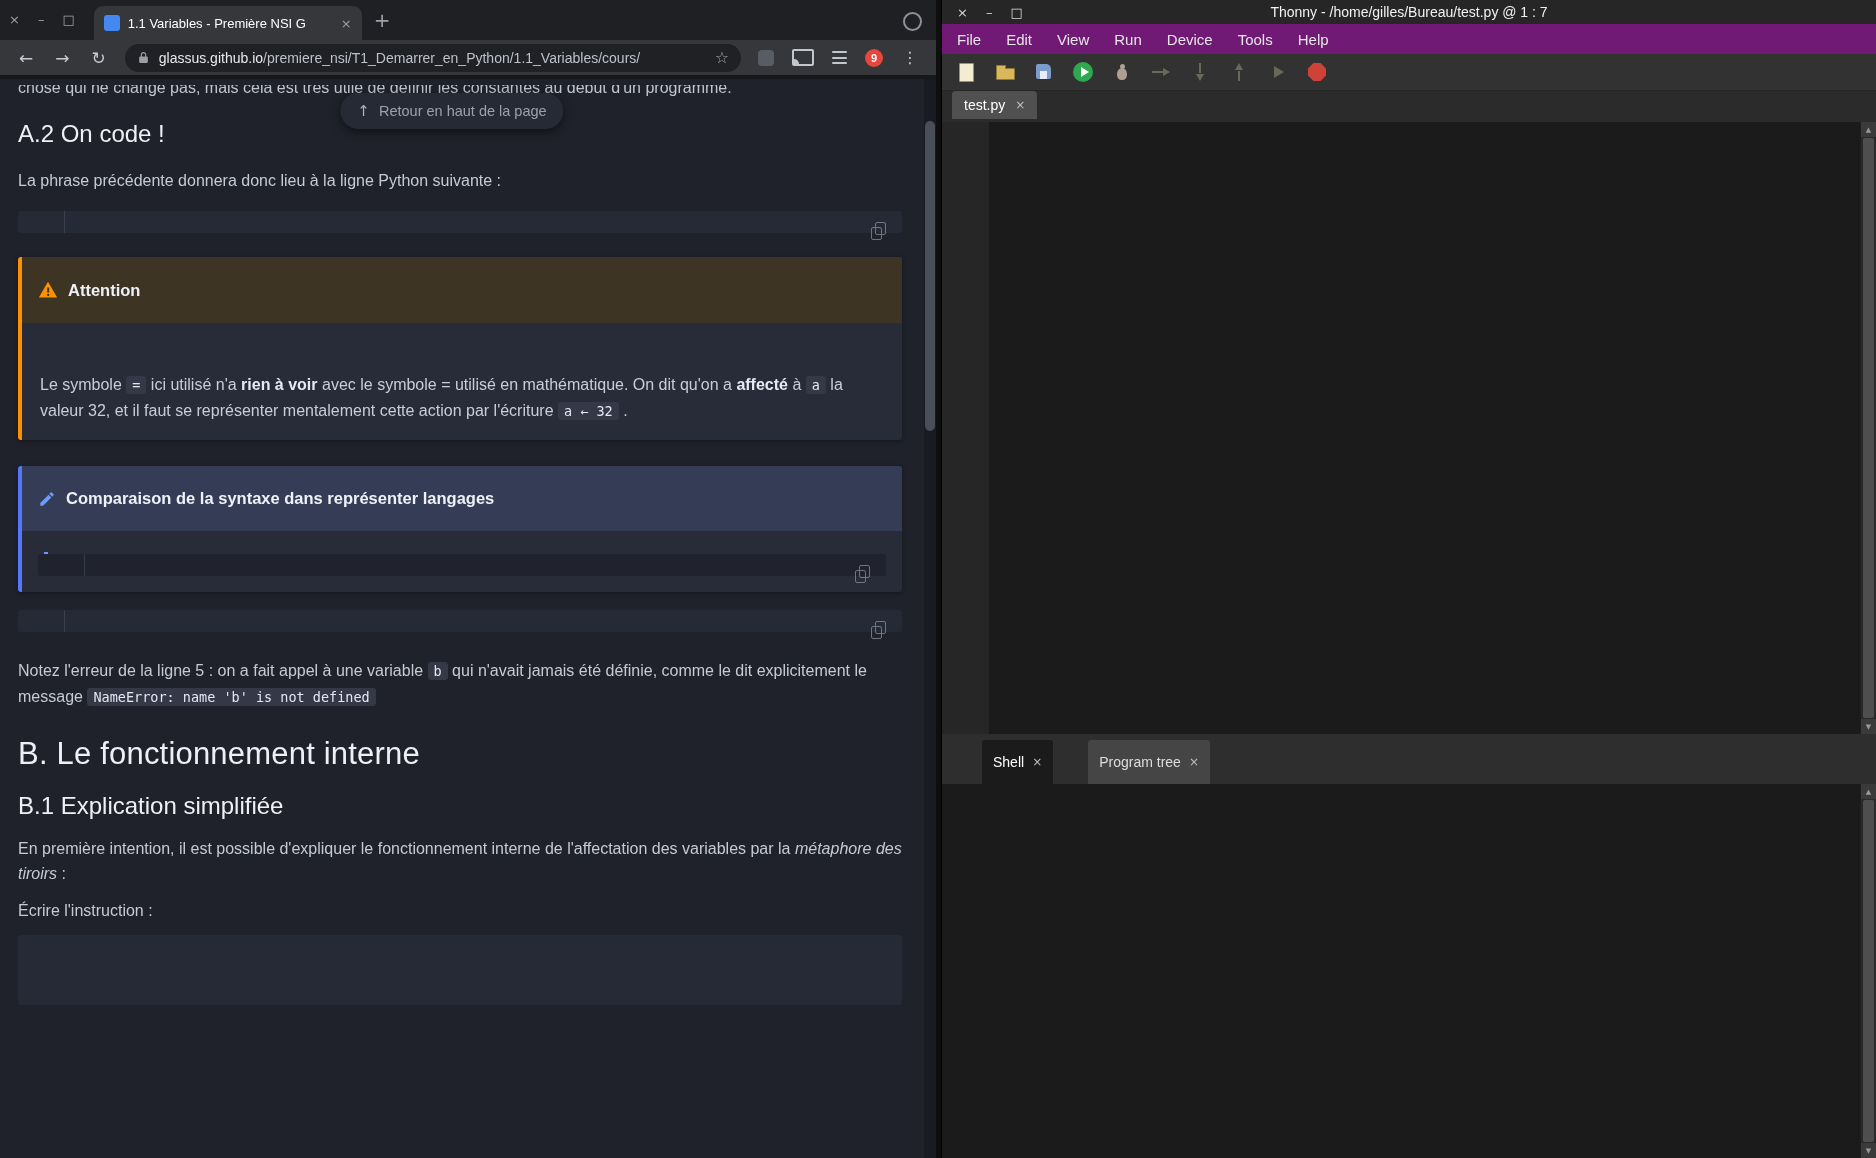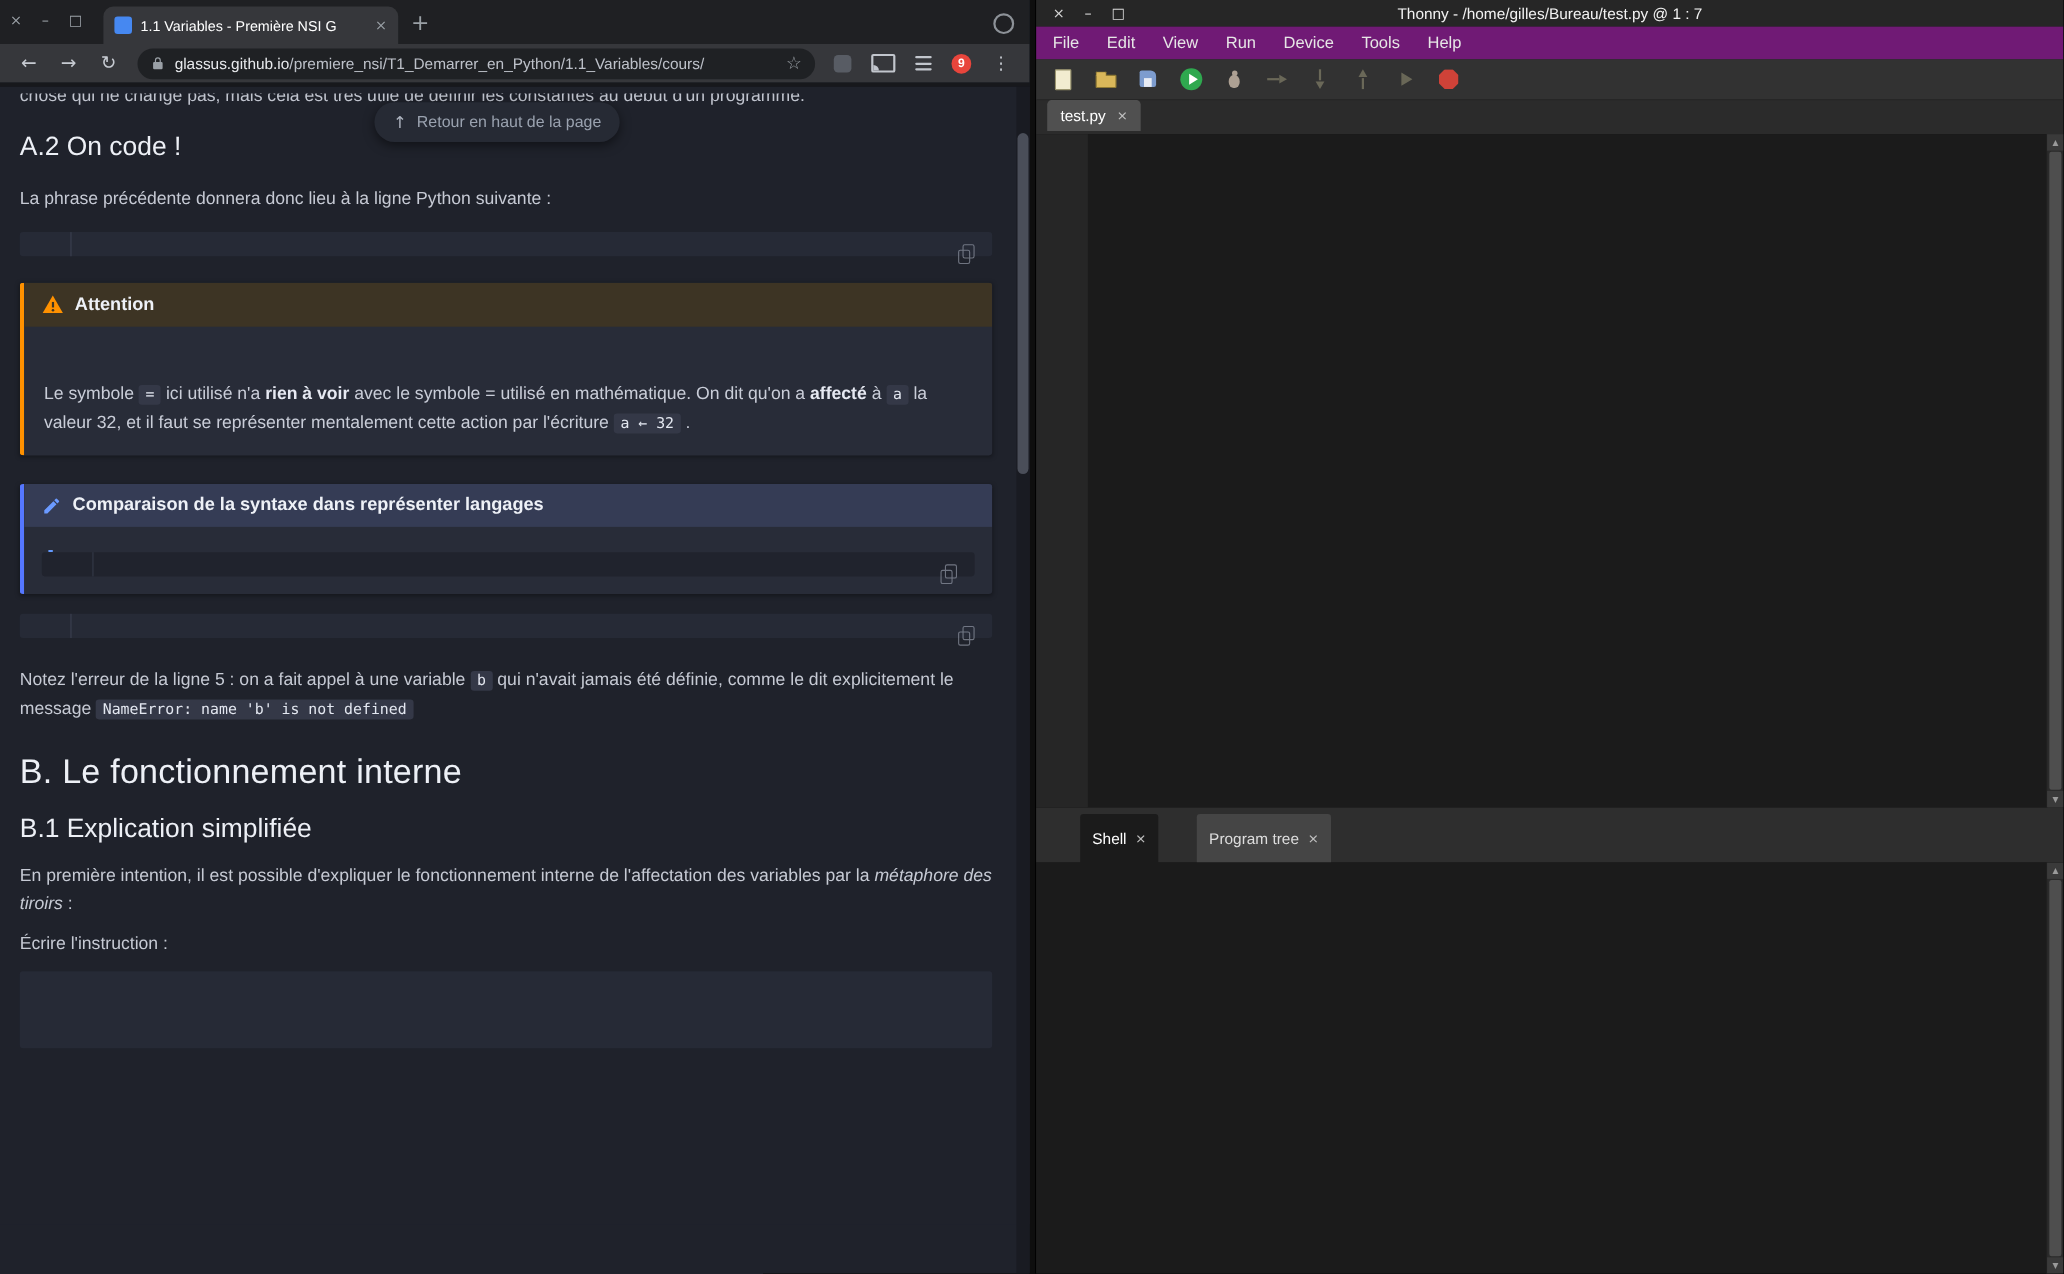--- a/index.html
+++ b/index.html
@@ -72,21 +72,21 @@
   .copy-icon::after{content:"";position:absolute;left:4px;top:0;width:9px;height:11px;border:1.5px solid #9aa0ae;border-radius:2px;}
   .codeblock.partial{height:70px;margin-top:12px;}
   .tk-t{}
   .tk-b{font-weight:bold;color:#e6e9f2;}
   .tk-i{font-style:italic;}
   .tk-c{background:#343847;border-radius:3px;padding:1px 6px;font-family:"DejaVu Sans Mono",monospace;font-size:13.5px;color:#e3e7f0;white-space:nowrap;}
 
   .admon{border-radius:3px;overflow:hidden;background:#282c38;box-shadow:0 1px 4px rgba(0,0,0,.35);}
   .admon.warn{border-left:4px solid #ff9100;margin-top:24px;}
   .admon.example{border-left:4px solid #5577ff;margin-top:26px;}
-  .admon-head{display:flex;align-items:center;gap:10px;padding:10px 16px;font-weight:bold;font-size:16.5px;color:#eef1f7;}
+  .admon-head{display:flex;align-items:center;gap:10px;padding:23px 16px;font-weight:bold;font-size:16.5px;color:#eef1f7;}
   .warn .admon-head{background:#3d3424;}
   .example .admon-head{background:#353c55;}
   .admon-body{padding:13px 18px 16px;line-height:25px;color:#c9cdd8;margin-top:36px;}
   .langtabs{display:flex;gap:34px;padding:12px 22px 0;}
   .langtab{background:none;border:none;font-family:"Liberation Sans",sans-serif;font-weight:bold;font-size:14.5px;color:#9aa2b5;padding:0 2px 11px;cursor:pointer;}
   .langtab.active{color:#639aff;box-shadow:inset 0 -2px 0 #639aff;}
   .example .codeblock{margin:0 16px 16px;background:#20232d;margin-top:0;}
   .example .cb-gutter{border-right-color:#343a49;}
 
   

